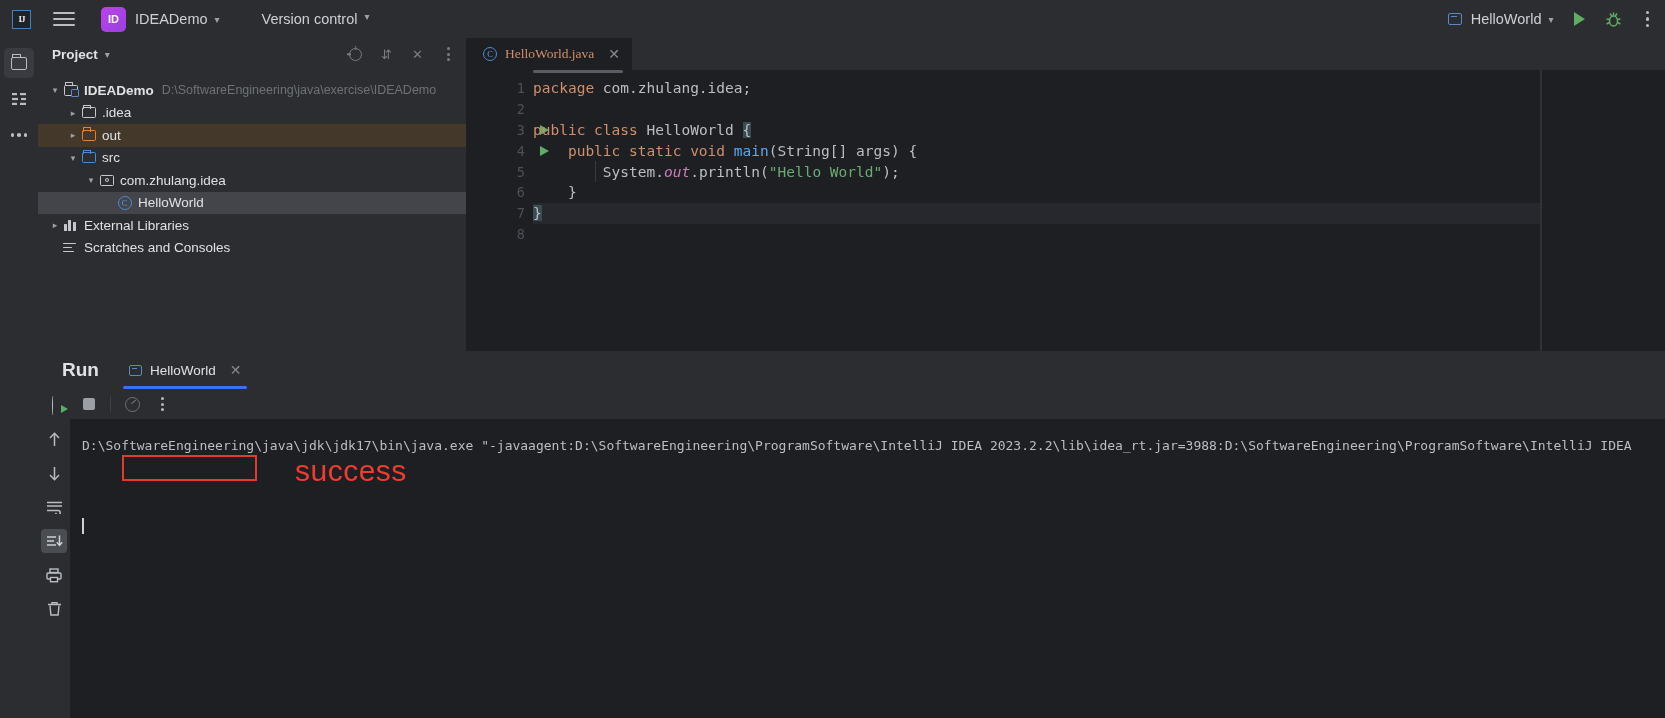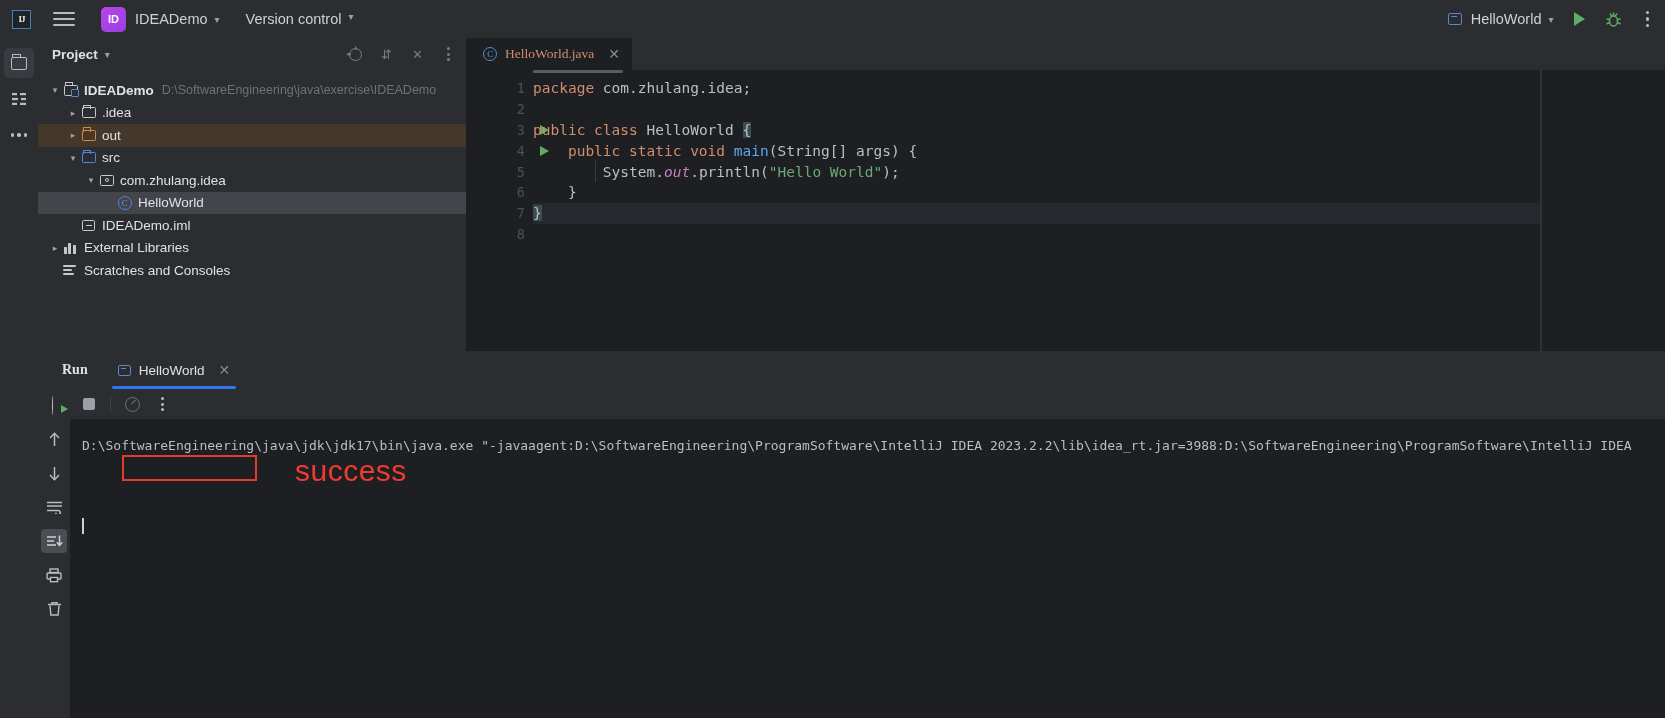--- a/index.html
+++ b/index.html
@@ -28,21 +28,21 @@
   .hamburger { margin-left:22px; width:22px; display:flex; flex-direction:column; gap:4px; cursor:pointer; }
   .hamburger span { display:block; height:2px; background:#b9bcc2; border-radius:1px; }
   .proj-badge {
     margin-left:26px; width:25px; height:25px; border-radius:5px;
     background:linear-gradient(135deg,#b845e8,#9b3fe0);
     display:flex; align-items:center; justify-content:center;
     font-size:11px; font-weight:bold; color:#fff;
   }
   .tb-label { margin-left:9px; font-size:14.5px; color:#ced0d6; }
   .chev { margin-left:7px; font-size:10px; color:#9ea2a8; display:inline-block; }
-  .vcs { margin-left:26px; font-size:14.5px; color:#ced0d6; display:flex; }
+  .vcs { margin-left:42px; font-size:14.5px; color:#ced0d6; display:flex; }
   .tb-right { margin-left:auto; display:flex; align-items:center; padding-right:16px; }
   .runcfg-icon {
     width:14px; height:12px; border:1.4px solid #5b87c4; border-radius:2px;
     position:relative;
   }
   .runcfg-icon::before{content:"";position:absolute;top:2px;left:2px;width:6px;height:1.4px;background:#5b87c4;}
   .runcfg-name { margin-left:9px; font-size:14.5px; color:#ced0d6; }
   .play-tri {
     width:0;height:0;border-left:11px solid #5fad65;
     border-top:7px solid transparent;border-bottom:7px solid transparent;
@@ -132,21 +132,21 @@
   .kw{color:#cf8e6d;} .str{color:#6aab73;} .fn{color:#56a8f5;} .stat{color:#c77dbb;font-style:italic;}
   .brmatch{background:#3b4b52;}
   .indent-guide{position:absolute;width:1px;background:#393b40;}
   .scroll-h { position:absolute; top:0; left:66px; width:90px; height:3px; background:#5a5d63; border-radius:2px;}
   .edit-margin { position:absolute; top:0; right:124px; width:1px; height:281px; background:#2f3136; }
   .ed-right { position:absolute; top:32px; right:0; width:124px; height:281px; background:#1e1f22; border-left:1px solid #2f3136;}
 
   
   .runpanel { position:absolute; top:351px; left:38px; width:1627px; height:367px; background:#1e1f22; }
   .run-tabbar { height:38px; background:#2b2d30; display:flex; align-items:center; padding-left:12px; }
-  .run-word { font-size:14px; font-weight:bold; color:#dfe1e5; padding:0 12px;font-family:Liberation Serif, serif; }
+  .run-word { font-size:19px; font-weight:bold; color:#dfe1e5; padding:0 12px; }
   .run-tab { position:relative; display:flex; align-items:center; gap:8px; height:38px; padding:0 10px 0 18px; cursor:pointer; }
   .run-tab .rt-name { font-size:13.5px; color:#dfe1e5; }
   .run-tab .rt-underline { position:absolute; bottom:0; left:12px; right:4px; height:3px; background:#3574f0; border-radius:2px; }
   .rt-ico { width:13px;height:11px;border:1.4px solid #5b87c4;border-radius:2px;position:relative;}
   .rt-ico::before{content:"";position:absolute;top:2px;left:2px;width:5px;height:1.3px;background:#5b87c4;}
 
   .run-toolbar { height:30px; background:#2b2d30; display:flex; align-items:center; padding-left:8px; gap:4px; }
   .rtb { width:26px;height:24px;display:flex;align-items:center;justify-content:center;cursor:pointer;border-radius:4px;}
   .rerun{position:relative;width:15px;height:15px;}
   .rerun-arc{width:13px;height:13px;border:1.6px solid #b9bcc2;border-radius:50%;border-right-color:transparent;}
@@ -307,30 +307,20 @@
         </div>
         <div class="row sel-file">
           <span style="flex:0 0 64px"></span>
           <span class="arrow none"></span>
           <span class="node-ico">
             <span class="cls">C</span>
           </span>
           <span class="lbl">HelloWorld</span>
         </div>
         <div class="row">
-          <span style="flex:0 0 28px"></span>
-          <span class="arrow none"></span>
-          <span class="node-ico">
-            <span class="iml">
-              <i></i>
-            </span>
-          </span>
-          <span class="lbl">IDEADemo.iml</span>
-        </div>
-        <div class="row">
           <span style="flex:0 0 10px"></span>
           <span class="arrow">▸</span>
           <span class="node-ico">
             <span class="extlib">
               <i style="height:7px"></i>
               <i style="height:11px"></i>
               <i style="height:9px"></i>
             </span>
           </span>
           <span class="lbl">External Libraries</span>

